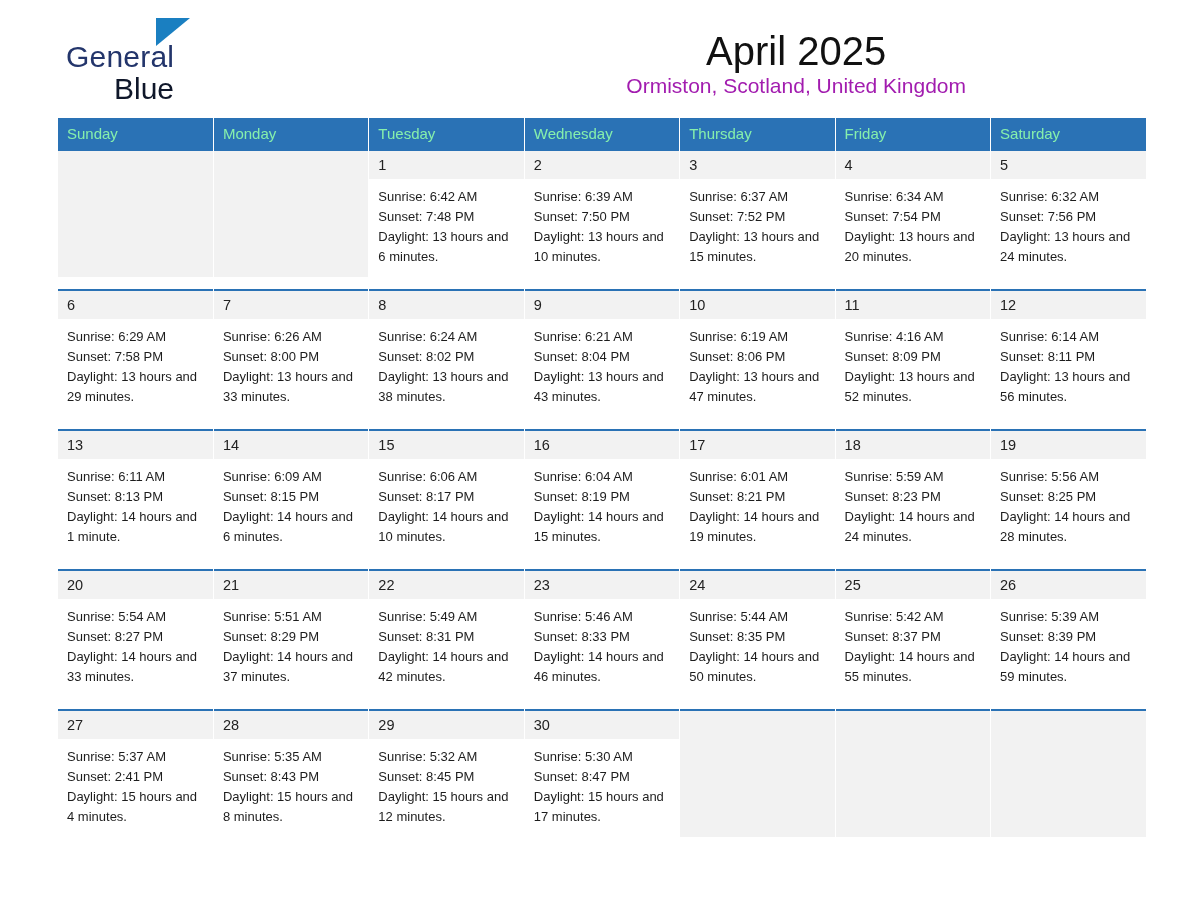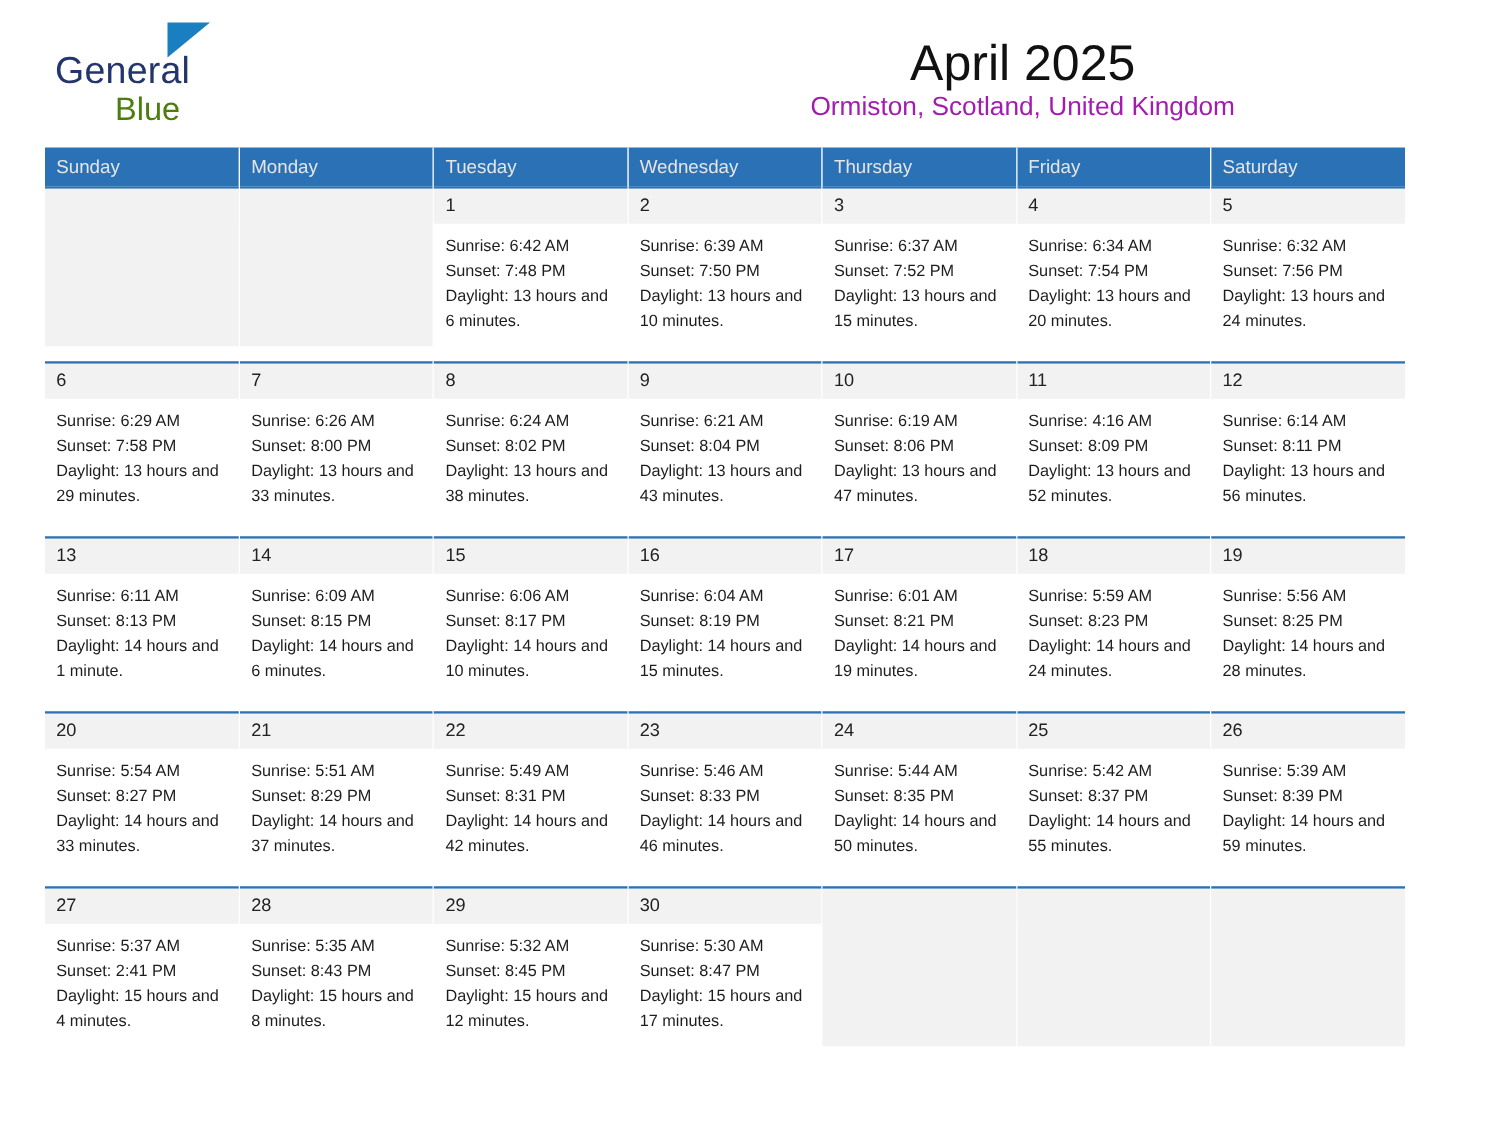--- a/index.html
+++ b/index.html
@@ -9,21 +9,21 @@
   }
   body {
     width: 1188px;
     height: 918px;
     font-family: "Liberation Sans", sans-serif;
     color: #000000;
     position: relative;
     overflow: hidden;
   }
   .page {
-    padding: 0 36px;
+    padding: 0 58px;
     box-sizing: border-box;
     width: 1032px;
   }
   
   .header {
     position: relative;
     height: 110px;
   }
   .logo {
     position: absolute;
@@ -31,22 +31,22 @@
     top: 42px;
     line-height: 1;
   }
   .logo-general {
     font-size: 30px;
     color: #23356b;
     letter-spacing: 0.2px;
     font-family: "Liberation Sans", sans-serif;
   }
   .logo-blue {
-    font-size: 26px;
-    color: #4d7c0f;
+    font-size: 30px;
+    color: #0f172a;
     margin-left: 48px;
     display: block;
     margin-top: 2px;
   }
   .logo-triangle {
     position: absolute;
     left: 98px;
     top: 18px;
     width: 0;
     height: 0;
@@ -73,21 +73,21 @@
   }
   
   table.cal {
     border-collapse: collapse;
     width: 1088px;
     margin-top: 8px;
     table-layout: fixed;
   }
   table.cal th {
     background: #2a72b5;
-    color: #e5e5e5;
+    color: #86efac;
     font-weight: normal;
     font-size: 15px;
     text-align: left;
     padding: 7px 0 7px 9px;
     border-right: 1px solid #ffffff;
     height: 17px;
   }
   table.cal th:last-child { border-right: none; }
 
   table.cal td {

